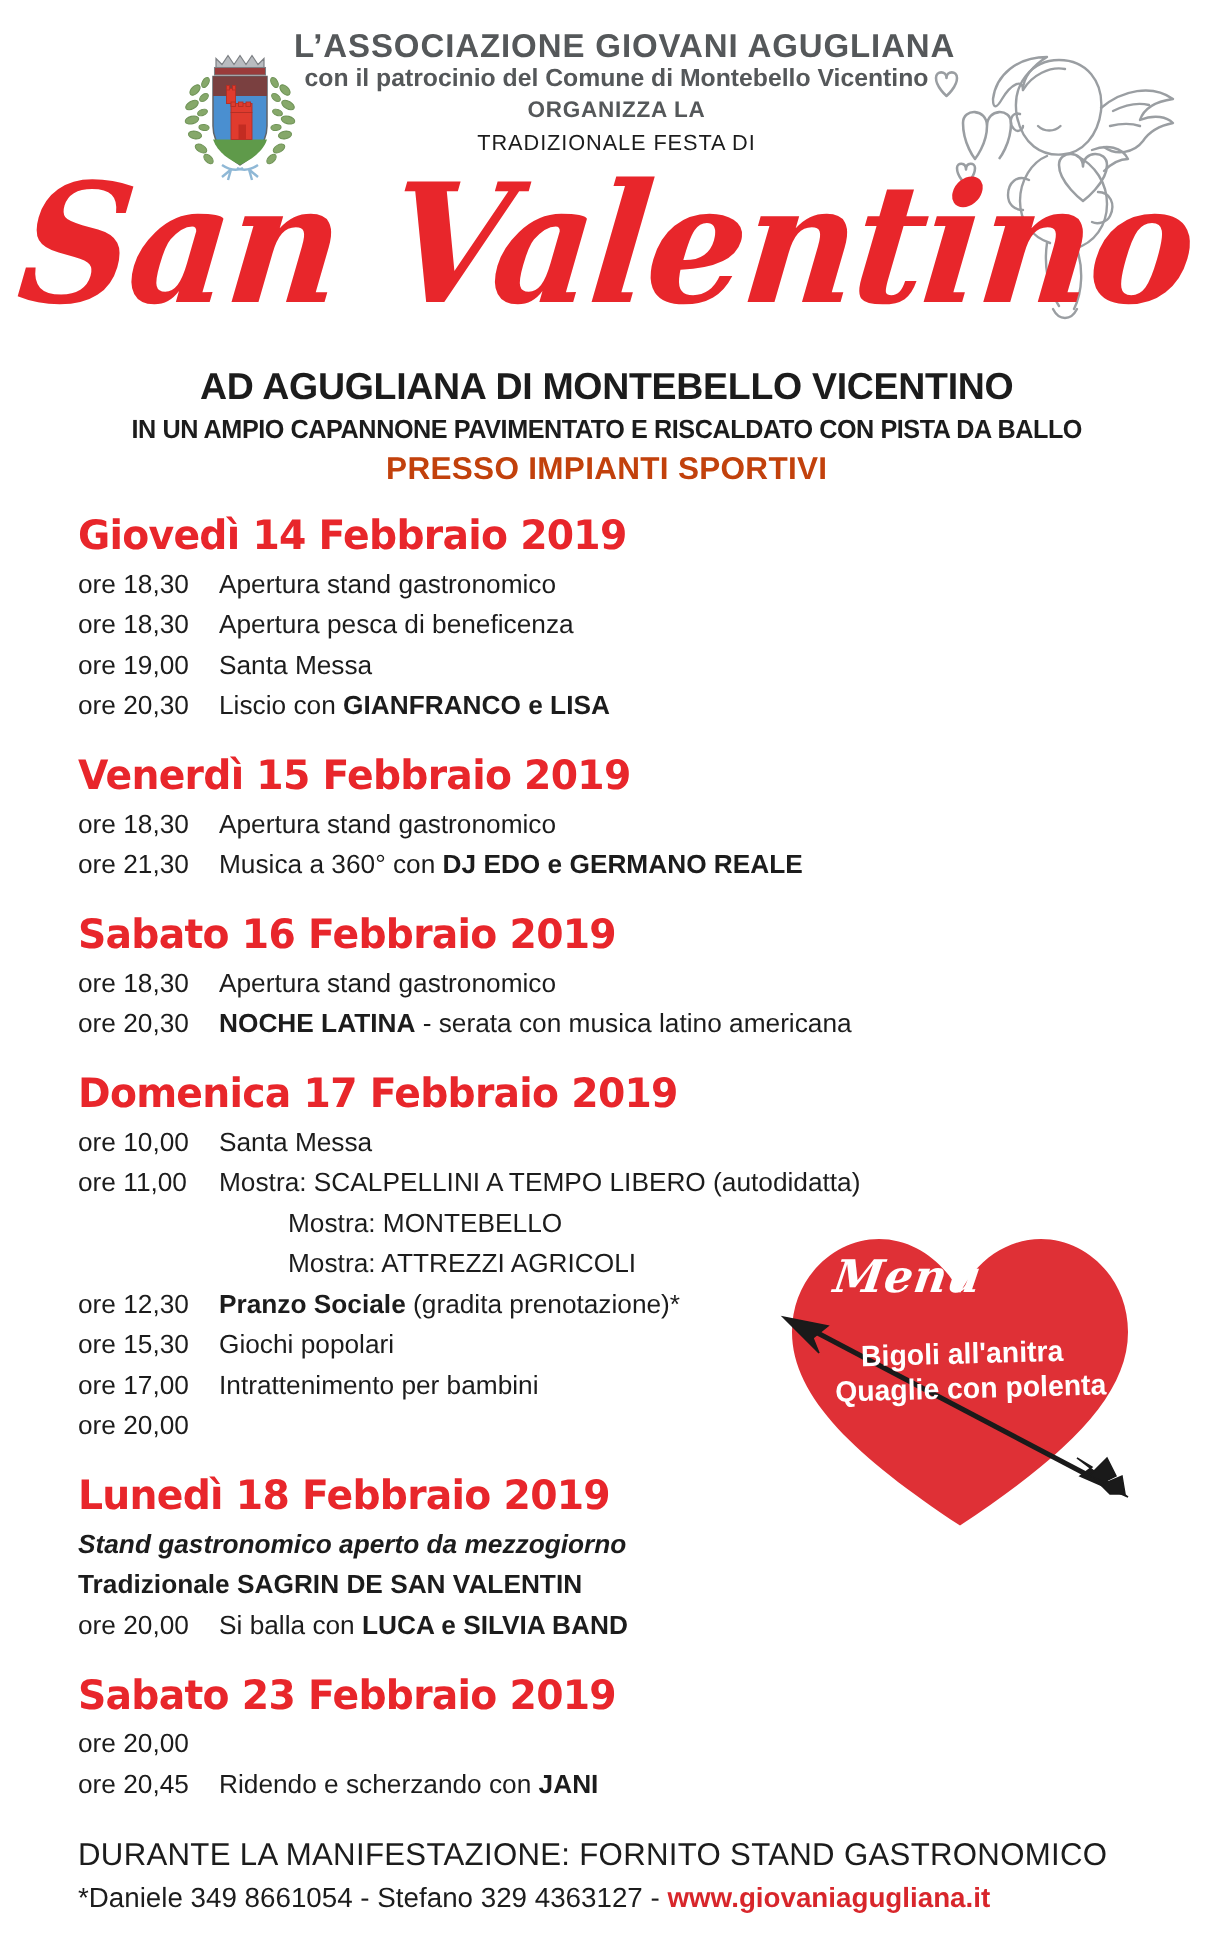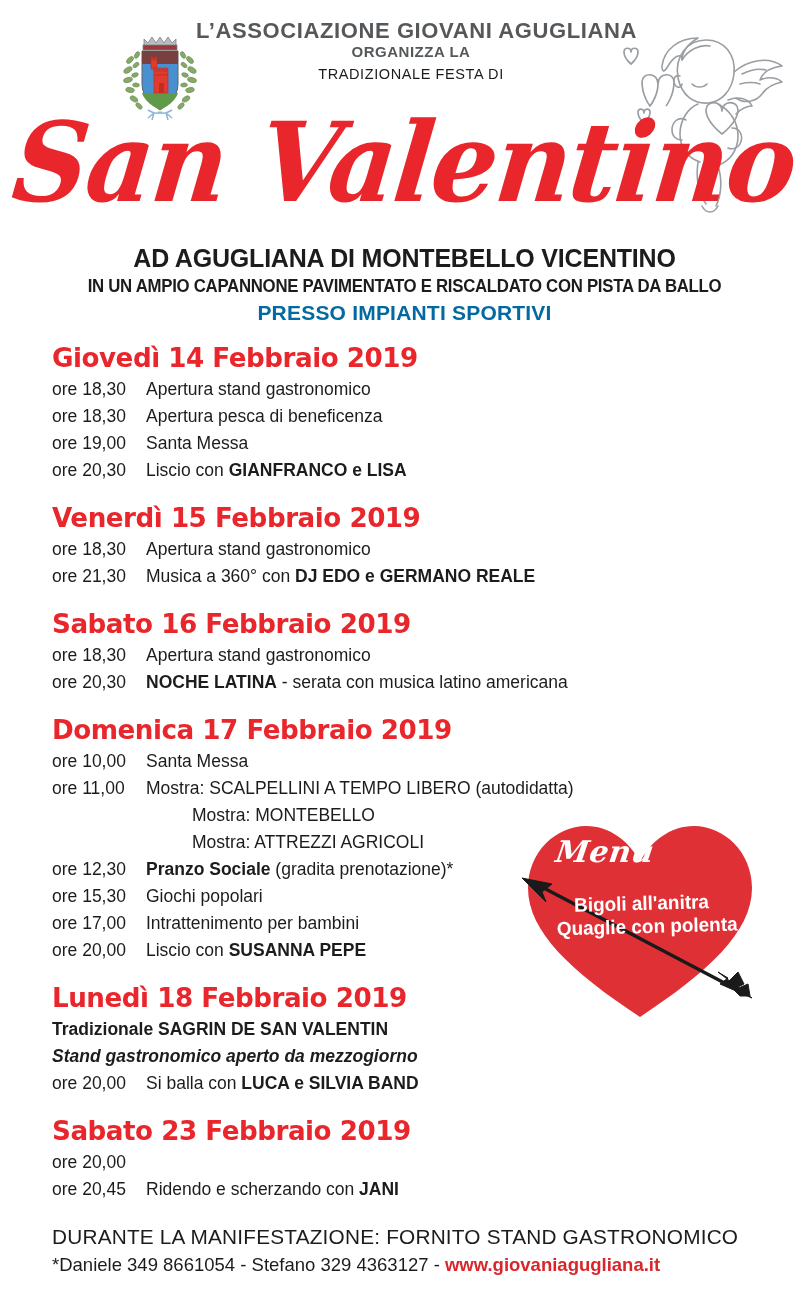--- a/index.html
+++ b/index.html
@@ -122,21 +122,21 @@
     font-size: 17.5px;
     font-weight: bold;
     color: #1c1c1c;
     letter-spacing: -0.3px;
     line-height: 26px;
     transform: scaleX(0.96);
   }
   .sub-l3 {
     font-size: 21px;
     font-weight: bold;
-    color: #0369a1;
+    color: #c2410c;
     letter-spacing: 0.2px;
     line-height: 28px;
   }
 
   
   #program {
     position: absolute;
     top: 340px;
     left: 0;
     width: 809px;
@@ -315,20 +315,21 @@
           <path d="M30 80 C36 84 40 84 44 82"></path>
           <path d="M54 80 C48 84 44 84 40 82"></path>
           <path d="M36 83 L30 88 M36 83 L34 90"></path>
           <path d="M48 83 L54 88 M48 83 L50 90"></path>
         </g>
       </svg>
     </div>
 
     <div id="org-lines">
       <div class="org-l1">L’ASSOCIAZIONE GIOVANI AGUGLIANA</div>
+      <div class="org-l2">con il patrocinio del Comune di Montebello Vicentino</div>
       <div class="org-l3">ORGANIZZA LA</div>
       <div class="org-l4">TRADIZIONALE FESTA DI</div>
     </div>
 
     <div id="cupid-art">
       <svg viewBox="0 0 205 215" width="205" height="215" aria-hidden="true">
         <g fill="none" stroke="#9a9ea2" stroke-width="1.6" stroke-linecap="round" stroke-linejoin="round">
 
           <path d="M76 62 C72 40 86 24 104 24 C122 24 134 38 132 58 C130 74 120 86 106 87 C92 88 80 80 76 62 Z"></path>
 
@@ -455,31 +456,30 @@
         <div class="ev-row">
           <span class="ev-time">ore 15,30</span>
           <span class="ev-desc"><span>Giochi popolari</span></span>
         </div>
         <div class="ev-row">
           <span class="ev-time">ore 17,00</span>
           <span class="ev-desc"><span>Intrattenimento per bambini</span></span>
         </div>
         <div class="ev-row">
           <span class="ev-time">ore 20,00</span>
-          <span class="ev-desc"><span>Liscio con </span><b>SUSANNA PEPE</b></span>
         </div>
         <div class="spacer-sm"></div>
       </div>
       <div class="day-block">
         <div class="day-title">Lunedì 18 Febbraio 2019</div>
         <div class="ev-row noTime">
+          <span class="ev-desc"><span style="font-style: italic; font-weight: bold;">Stand gastronomico aperto da mezzogiorno</span></span>
+        </div>
+        <div class="ev-row noTime">
           <span class="ev-desc"><span>Tradizionale SAGRIN DE SAN VALENTIN</span></span>
-        </div>
-        <div class="ev-row noTime">
-          <span class="ev-desc"><span style="font-style: italic; font-weight: bold;">Stand gastronomico aperto da mezzogiorno</span></span>
         </div>
         <div class="ev-row">
           <span class="ev-time">ore 20,00</span>
           <span class="ev-desc"><span>Si balla con </span><b>LUCA e SILVIA BAND</b></span>
         </div>
         <div class="spacer-sm"></div>
       </div>
       <div class="day-block">
         <div class="day-title">Sabato 23 Febbraio 2019</div>
         <div class="ev-row">

